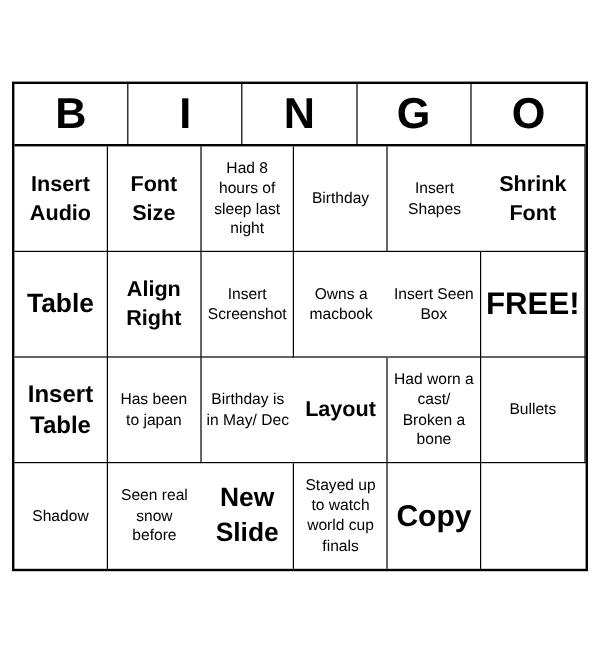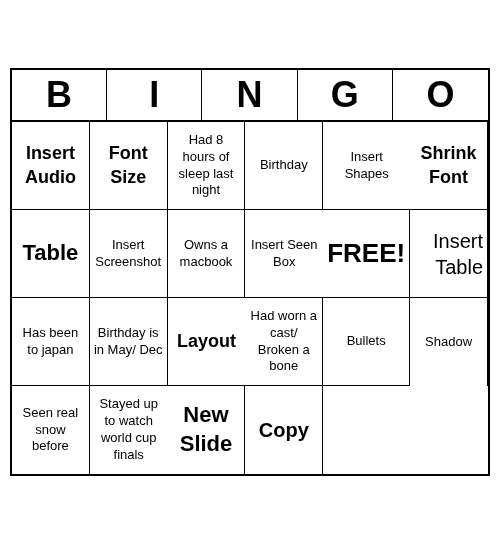--- a/index.html
+++ b/index.html
@@ -77,33 +77,32 @@
       font-size: 22px;
       font-weight: bold;
     }
 
     .bingo-cell.free {
       font-size: 26px;
       font-weight: bold;
     }
 
     .bingo-cell.copy-text {
-      font-size: 20px;
+      font-size: 25px;
       font-weight: bold;
     }
 
     .bingo-cell.new-slide-text {
       font-size: 22px;
       font-weight: bold;
     }
 
     .bingo-cell.insert-table-text {
       font-size: 20px;
-      font-weight: normal;
-      text-align: right;
+      font-weight: bold;
     }
   </style>
 </head>
 <body>
 
 <div class="bingo-card">
   <div class="bingo-header">
   <div class="bingo-header-cell">B</div>
       <div class="bingo-header-cell">I</div>
       <div class="bingo-header-cell">N</div>
@@ -111,29 +110,30 @@
       <div class="bingo-header-cell">O</div>
     </div>
   <div class="bingo-grid">
   <div class="bingo-cell large-text">Insert Audio</div>
       <div class="bingo-cell large-text">Font Size</div>
       <div class="bingo-cell normal">Had 8 hours of sleep last night</div>
       <div class="bingo-cell normal">Birthday</div>
       <div class="bingo-cell normal">Insert Shapes</div>
       <div class="bingo-cell large-text">Shrink Font</div>
       <div class="bingo-cell xlarge-text">Table</div>
+      <div class="bingo-cell large-text">Align Right</div>
       <div class="bingo-cell normal">Insert Screenshot</div>
       <div class="bingo-cell normal">Owns a macbook</div>
       <div class="bingo-cell normal">Insert Seen Box</div>
       <div class="bingo-cell free">FREE!</div>
       <div class="bingo-cell insert-table-text">Insert Table</div>
       <div class="bingo-cell normal">Has been to japan</div>
       <div class="bingo-cell normal">Birthday is in May/ Dec</div>
       <div class="bingo-cell large-text">Layout</div>
       <div class="bingo-cell normal">Had worn a cast/ Broken a bone</div>
       <div class="bingo-cell normal">Bullets</div>
       <div class="bingo-cell normal">Shadow</div>
       <div class="bingo-cell normal">Seen real snow before</div>
+      <div class="bingo-cell new-slide-text">New Slide</div>
       <div class="bingo-cell normal">Stayed up to watch world cup finals</div>
-      <div class="bingo-cell new-slide-text">New Slide</div>
       <div class="bingo-cell copy-text">Copy</div>
     </div>
 </div>
 
 </body></html>

